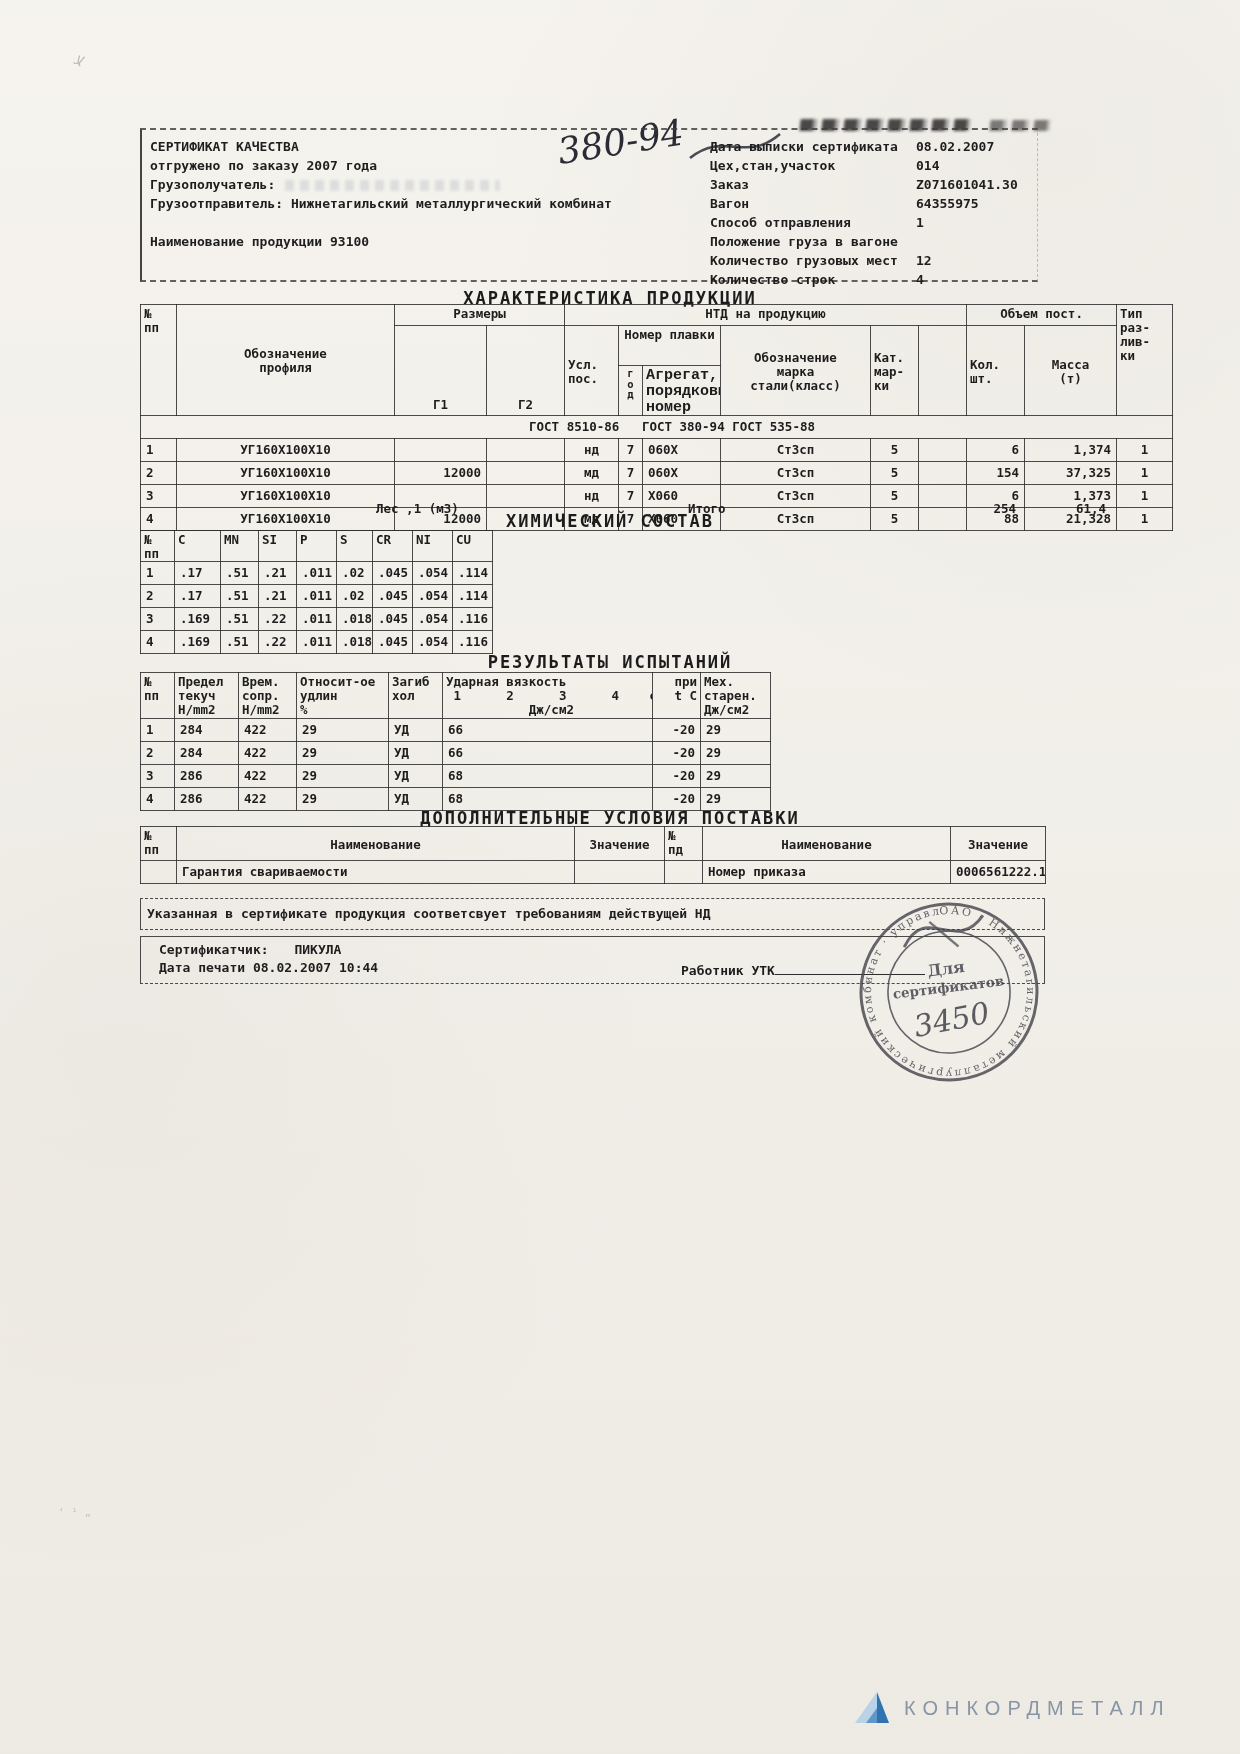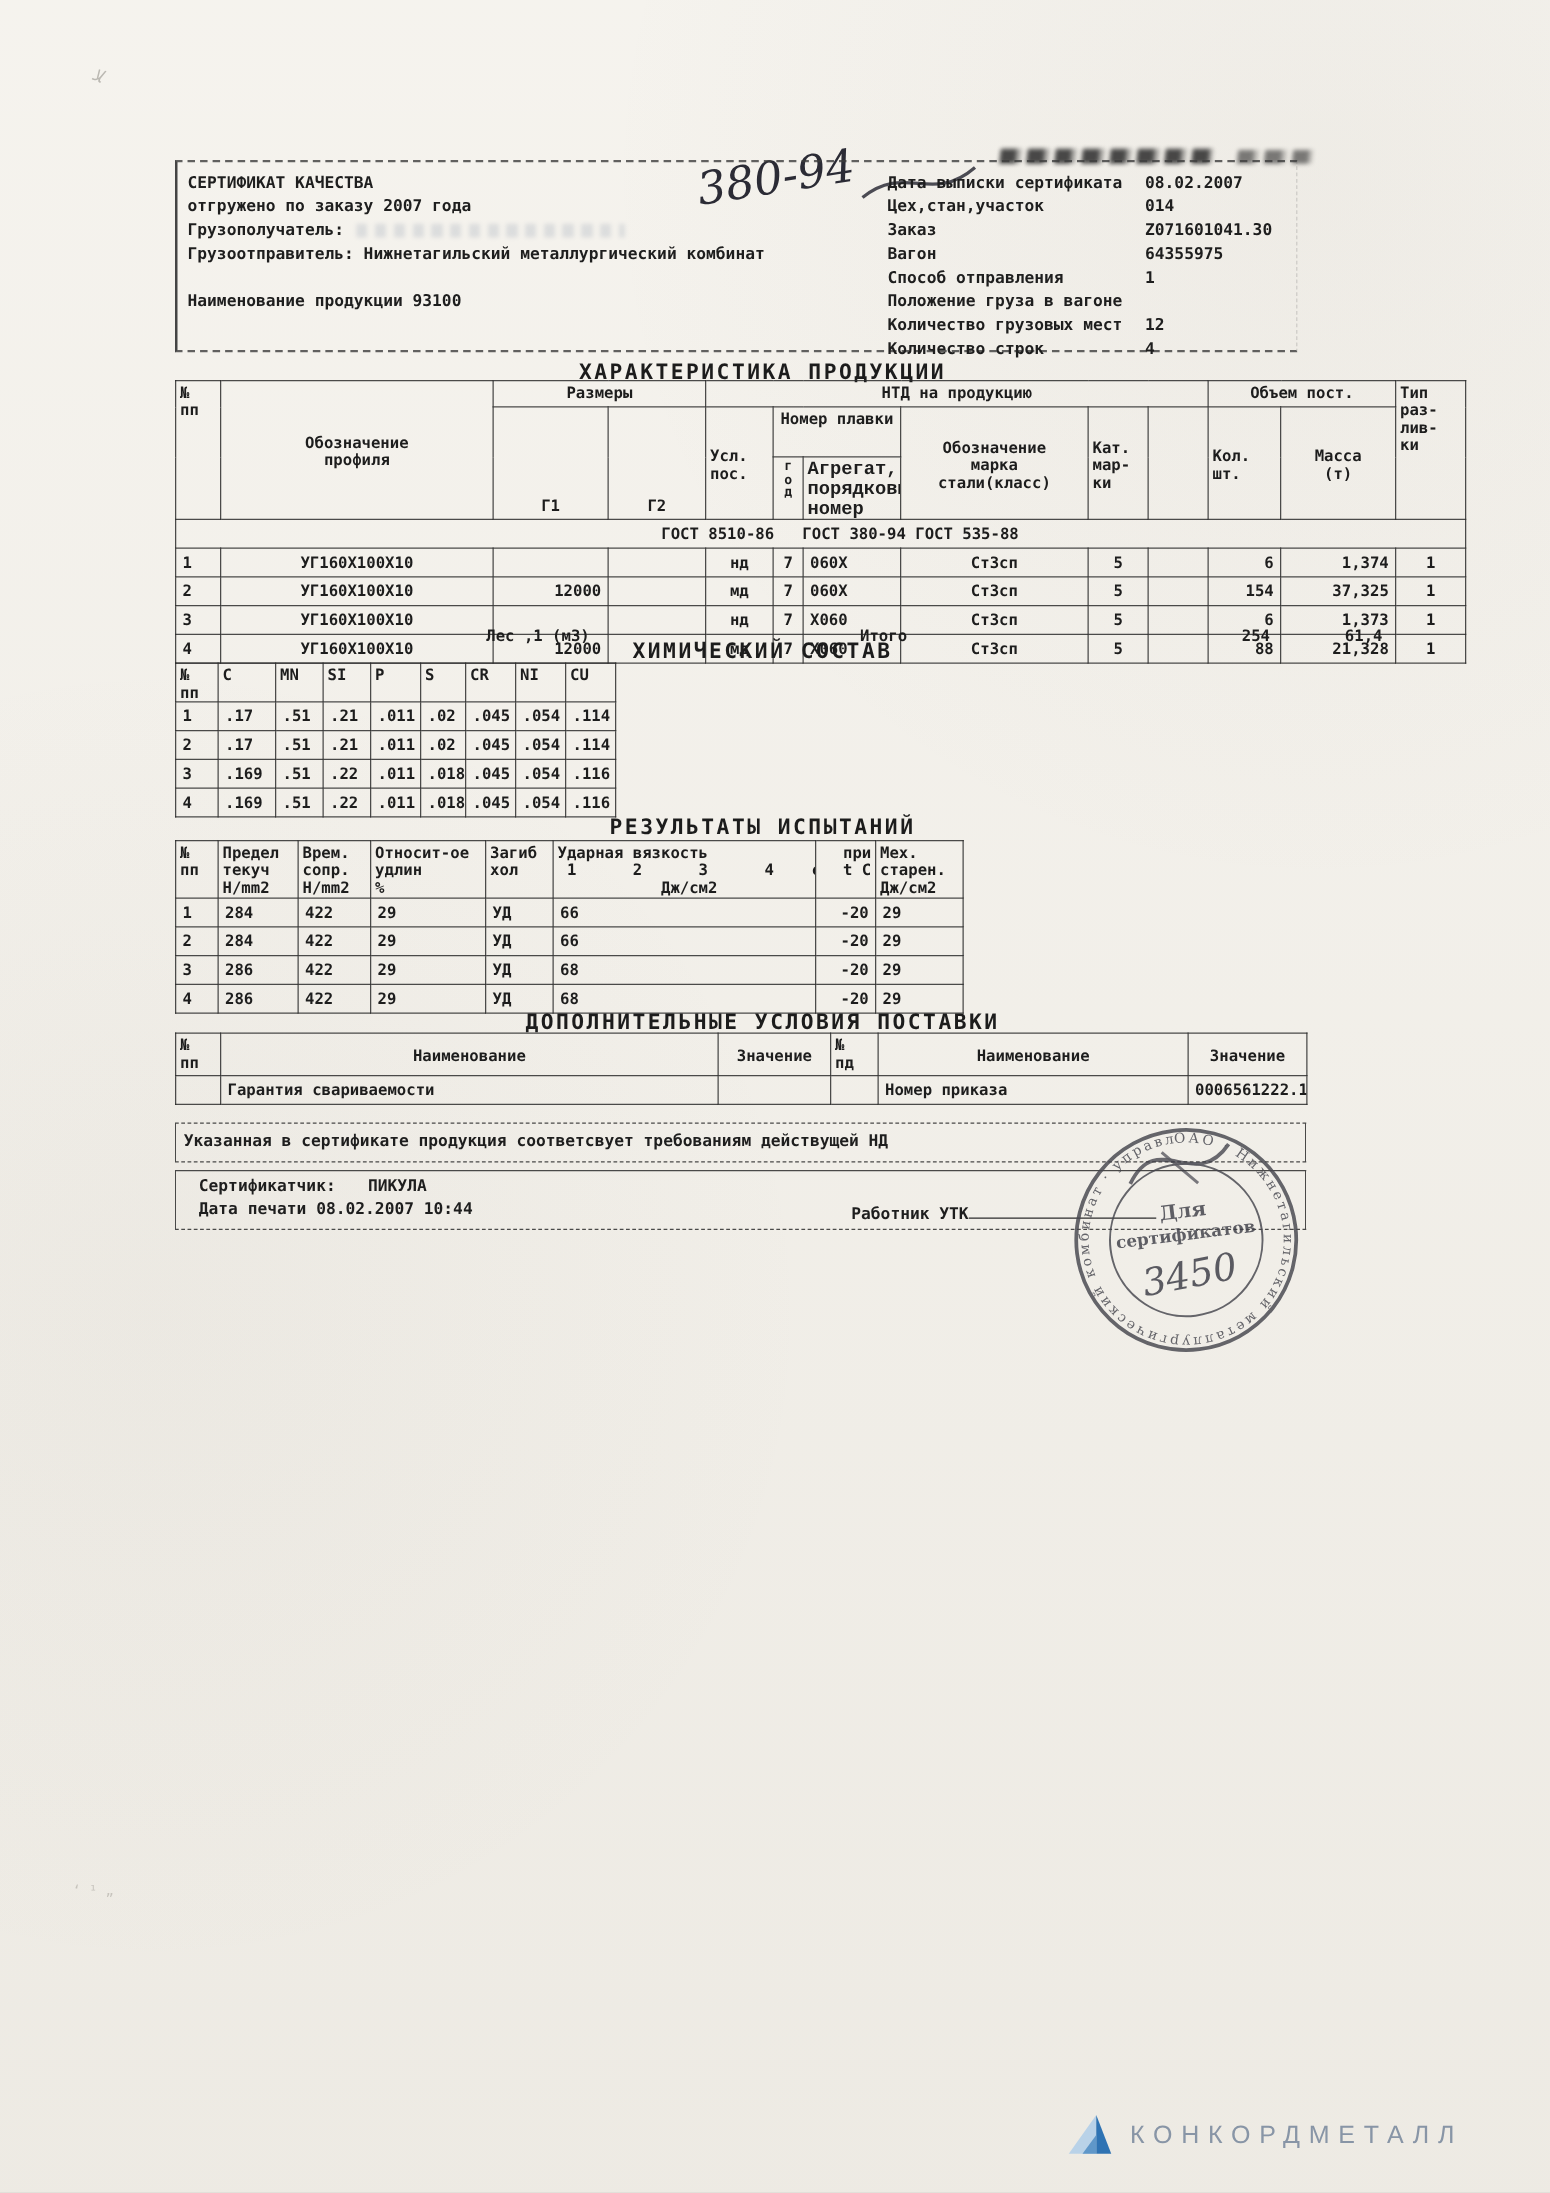--- a/index.html
+++ b/index.html
@@ -261,21 +261,21 @@
           <td class="cc">5</td>
           <td class="cc"></td>
           <td class="cr">88</td>
           <td class="cr">21,328</td>
           <td class="cc">1</td>
         </tr>
       </tbody>
   </table>
 
   <div id="totals-line" class="abs">
-    <span style="left:249px;">Лес ,1 (м3)</span>
+    <span style="left:236px;">Лес ,1 (м3)</span>
     <span style="left:548px;">Итого</span>
     <span style="left:806px;width:70px;text-align:right;">254</span>
     <span style="left:886px;width:80px;text-align:right;">61,4</span>
   </div>
 
   <div class="abs sec-title" style="left:140px;top:511px;width:940px;">ХИМИЧЕСКИЙ СОСТАВ</div>
 
   <table class="abs" style="left:140px;top:530px;width:352px;">
     <colgroup>
       <col style="width:34px">

